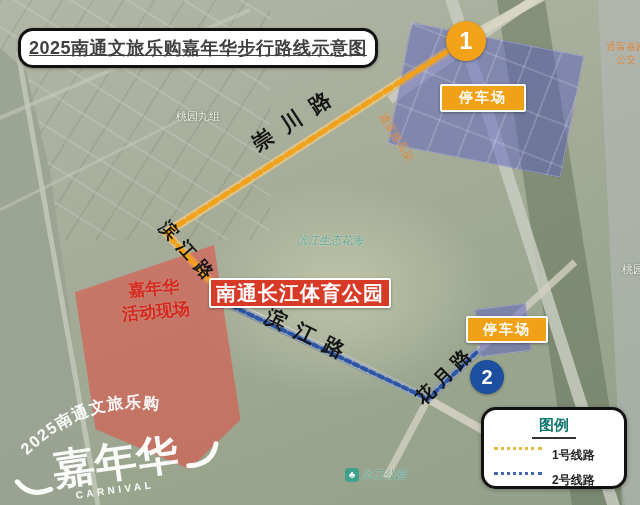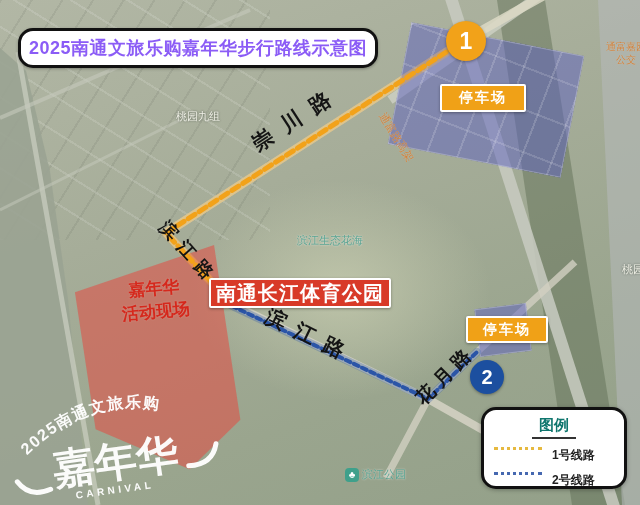--- a/index.html
+++ b/index.html
@@ -29,25 +29,25 @@
   #carnival-label{left:92px;top:278px;width:126px;transform:rotate(-5deg);
     color:#d5281c;font-weight:bold;font-size:17px;line-height:1.35;text-align:center;
     text-shadow:0 0 2px rgba(255,255,255,.25);}
   
   svg.overlay{position:absolute;left:0;top:0;width:640px;height:505px;pointer-events:none;}
   
   .road-label{font-weight:bold;color:#141414;white-space:nowrap;}
   .small-label{font-size:11px;white-space:nowrap;}
   .white-label{color:#f4f4ea;text-shadow:0 0 2px rgba(60,70,60,.9);}
   .orange-label{color:#d0803a;text-shadow:0 0 1px rgba(255,255,255,.4);}
-  .teal-label{color:#58a391;text-shadow:0 0 2px rgba(255,255,255,.8);}
+  .teal-label{color:#58a391;text-shadow:0 0 2px rgba(255,255,255,.8);font-style:italic;}
   
   #title-box{left:18px;top:28px;width:354px;height:34px;background:#fff;border:3px solid #111;
     border-radius:15px;display:flex;align-items:center;justify-content:center;
-    font-size:18px;font-weight:bold;color:#8b5cf6;letter-spacing:.5px;box-shadow:0 1px 3px rgba(0,0,0,.3);}
+    font-size:18px;font-weight:bold;color:#404040;letter-spacing:.5px;box-shadow:0 1px 3px rgba(0,0,0,.3);text-decoration:underline;}
   .num-circle{border-radius:50%;display:flex;align-items:center;justify-content:center;
     color:#fff;font-weight:bold;box-shadow:0 1px 3px rgba(0,0,0,.35);}
   #point-1{left:446px;top:21px;width:40px;height:40px;background:#f2a219;font-size:23px;}
   #point-2{left:470px;top:360px;width:34px;height:34px;background:#1c4f9f;font-size:20px;}
   .pill{border:2px solid #fff;border-radius:2px;color:#fff;font-weight:bold;
     display:flex;align-items:center;justify-content:center;box-shadow:0 1px 3px rgba(0,0,0,.35);
     white-space:nowrap;}
   #parking-badge-1{left:440px;top:84px;width:82px;height:24px;background:#f0a117;font-size:14px;letter-spacing:2px;}
   #parking-badge-2{left:466px;top:316px;width:78px;height:23px;background:#f0a117;font-size:14px;letter-spacing:2px;}
   #park-badge{left:209px;top:278px;width:178px;height:26px;background:#d83a28;font-size:20px;letter-spacing:1px;}

